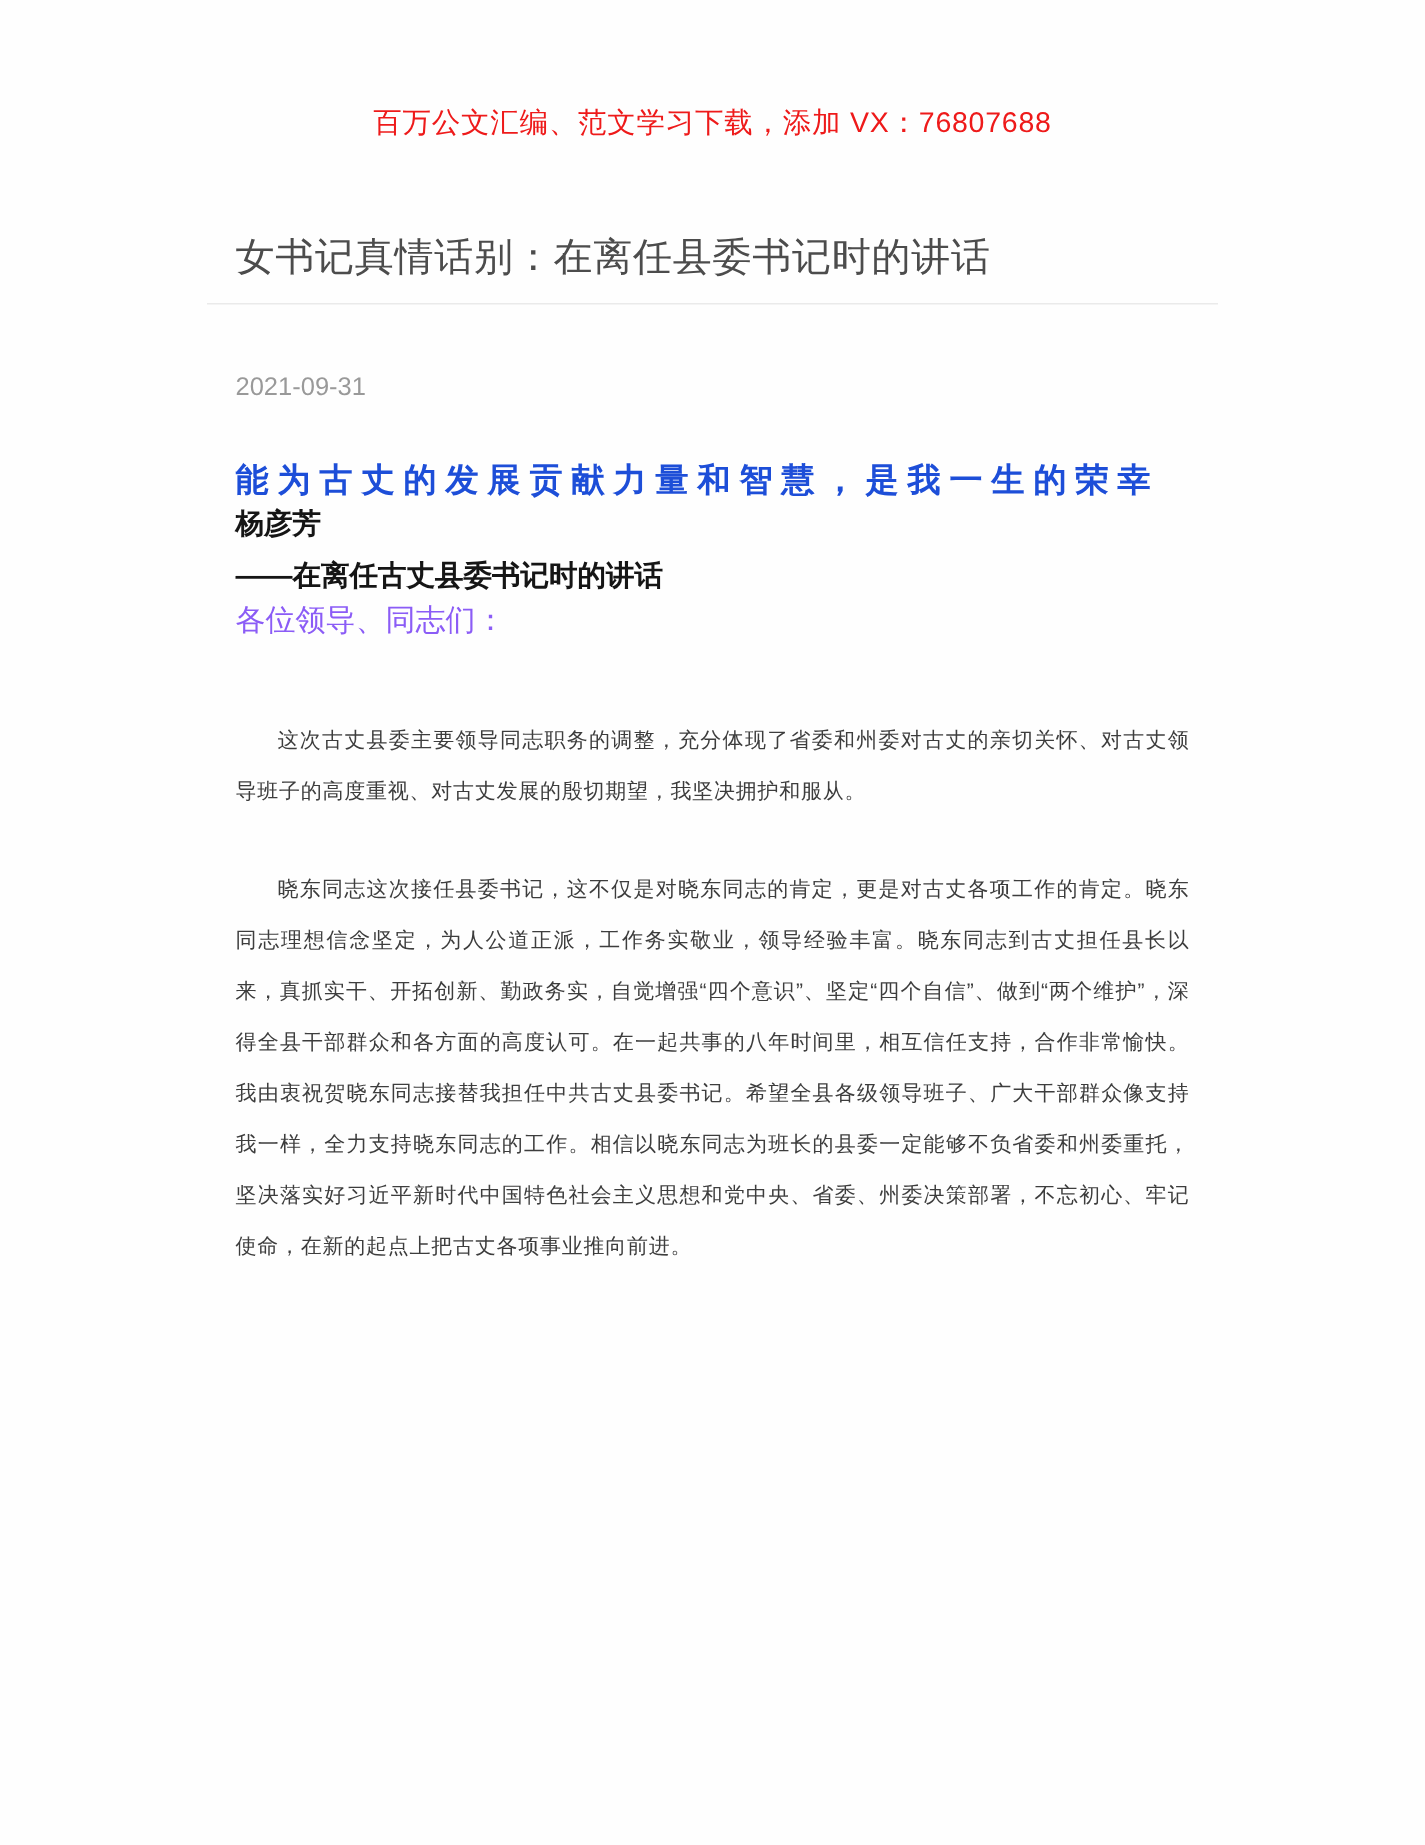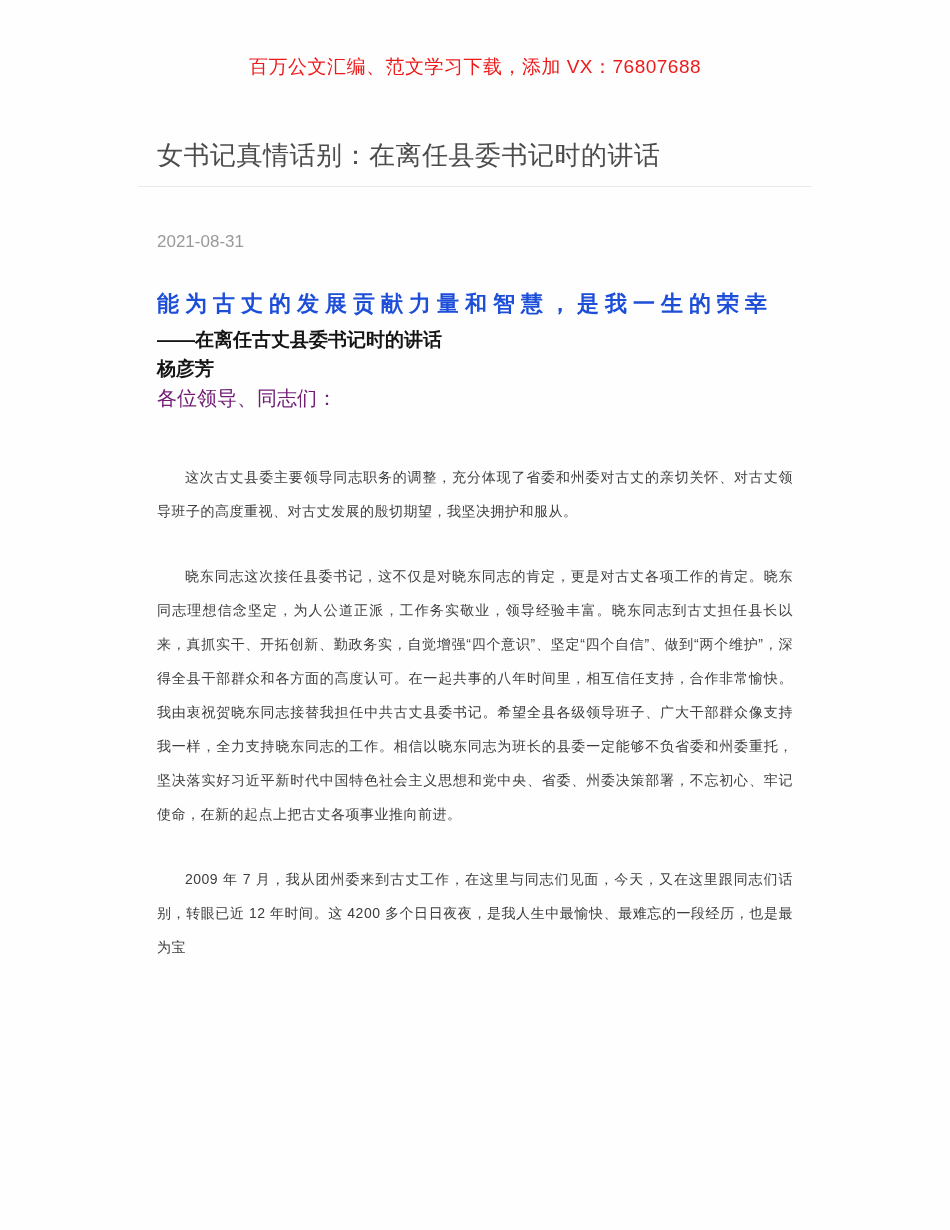--- a/index.html
+++ b/index.html
@@ -11,21 +11,21 @@
     width: 950px;
     height: 1230px;
     overflow: hidden;
     font-family: "Liberation Sans", "DejaVu Sans", sans-serif;
   }
   .page {
     width: 950px;
     height: 1230px;
     background: #fefefe;
     box-sizing: border-box;
-    padding-top: 56px;
+    padding-top: 72px;
   }
   .banner {
     text-align: center;
     font-size: 19px;
     line-height: 22px;
     color: #ee1a1a;
     letter-spacing: 0.5px;
   }
   .article {
     width: 674px;
@@ -65,21 +65,21 @@
     font-size: 19px;
     line-height: 29px;
     font-weight: 700;
     color: #151515;
   }
   .subtitle { margin-top: 6px; }
   .greeting {
     font-size: 20px;
     line-height: 30px;
     font-weight: 400;
-    color: #701a75;
+    color: #8b5cf6;
   }
   .body-text p {
     margin: 31px 0 0;
     font-size: 14px;
     line-height: 34px;
     color: #3d3d3d;
     text-indent: 2em;
     text-align: justify;
     letter-spacing: 0.5px;
   }
@@ -96,32 +96,31 @@
 
   <div class="article">
 
     <div class="pad">
       <h1 class="title">女书记真情话别：在离任县委书记时的讲话</h1>
     </div>
 
     <div class="divider"></div>
 
     <div class="pad">
-      <div class="date">2021-08-31</div>
+      <div class="date">2021-09-31</div>
 
       <h2 class="headline">能为古丈的发展贡献力量和智慧，是我一生的荣幸</h2>
 
+      <div class="meta-line">杨彦芳</div>
+
       <div class="meta-line subtitle">——在离任古丈县委书记时的讲话</div>
-
-      <div class="meta-line">杨彦芳</div>
 
 
       <div class="greeting">各位领导、同志们：</div>
 
       <div class="body-text">
         <p class="first">这次古丈县委主要领导同志职务的调整，充分体现了省委和州委对古丈的亲切关怀、对古丈领导班子的高度重视、对古丈发展的殷切期望，我坚决拥护和服从。</p>
         <p>晓东同志这次接任县委书记，这不仅是对晓东同志的肯定，更是对古丈各项工作的肯定。晓东同志理想信念坚定，为人公道正派，工作务实敬业，领导经验丰富。晓东同志到古丈担任县长以来，真抓实干、开拓创新、勤政务实，自觉增强“四个意识”、坚定“四个自信”、做到“两个维护”，深得全县干部群众和各方面的高度认可。在一起共事的八年时间里，相互信任支持，合作非常愉快。我由衷祝贺晓东同志接替我担任中共古丈县委书记。希望全县各级领导班子、广大干部群众像支持我一样，全力支持晓东同志的工作。相信以晓东同志为班长的县委一定能够不负省委和州委重托，坚决落实好习近平新时代中国特色社会主义思想和党中央、省委、州委决策部署，不忘初心、牢记使命，在新的起点上把古丈各项事业推向前进。</p>
-        <p>2009 年 7 月，我从团州委来到古丈工作，在这里与同志们见面，今天，又在这里跟同志们话别，转眼已近 12 年时间。这 4200 多个日日夜夜，是我人生中最愉快、最难忘的一段经历，也是最为宝</p>
       </div>
     </div>
 
   </div>
 </div>
 
 </body></html>

